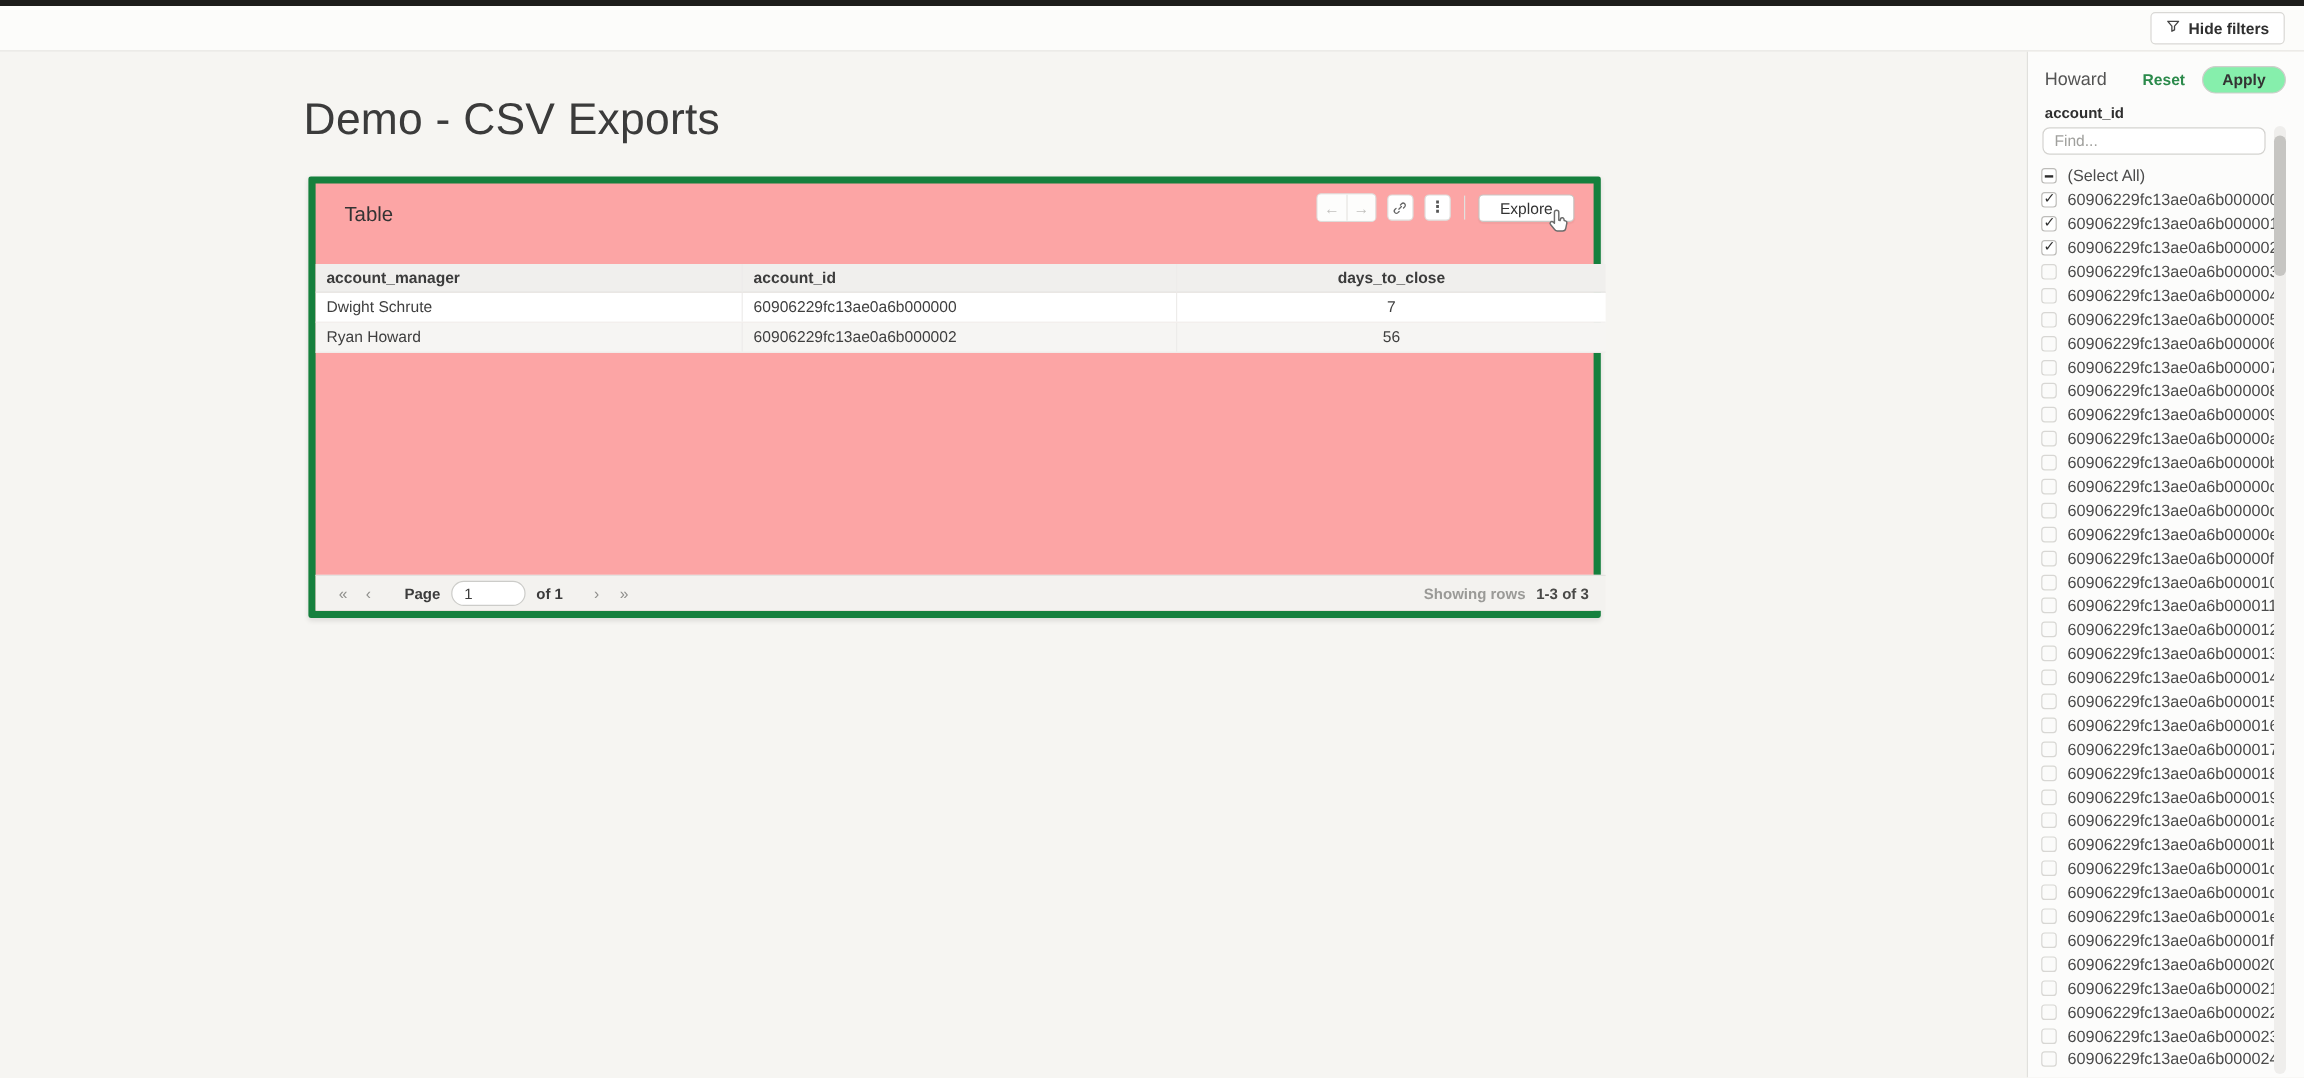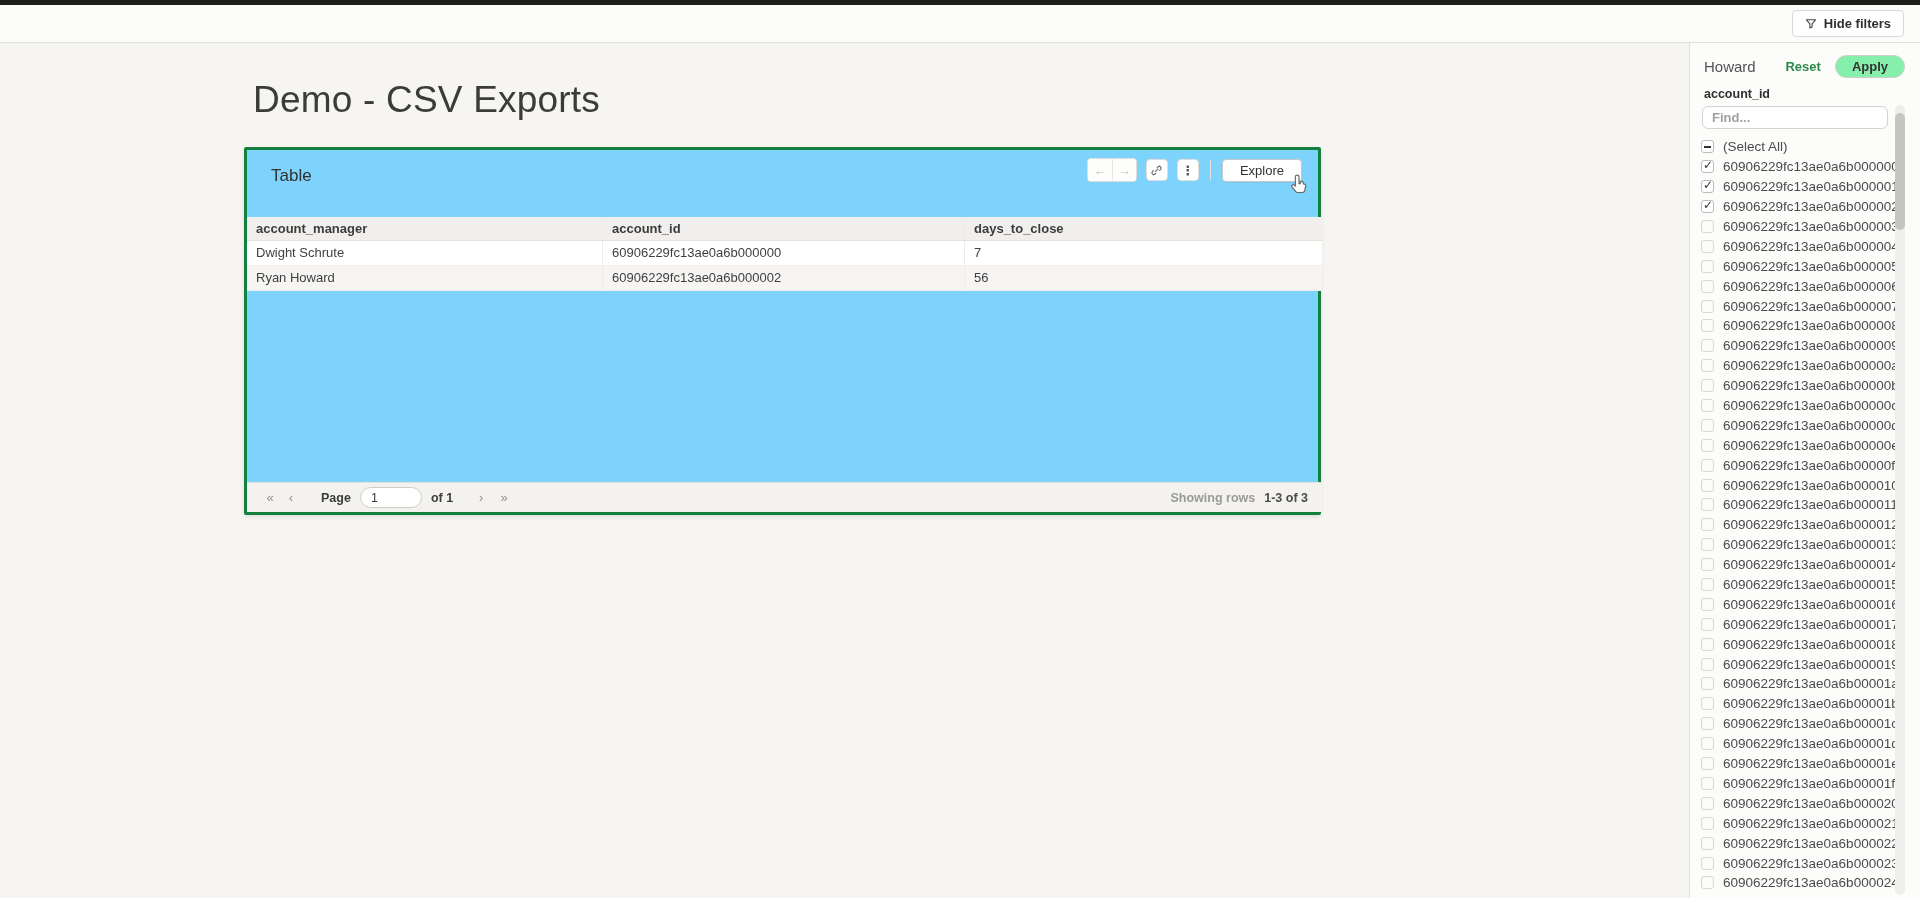--- a/index.html
+++ b/index.html
@@ -12,36 +12,36 @@
   }
 
   
   .top-strip { position:absolute; left:0; top:0; width:1920px; height:5px; background:#1d1d1b; }
   .header-bar {
     position:absolute; left:0; top:5px; width:1920px; height:38px;
     background:#fcfcfa; border-bottom:1px solid #e1e0dd;
     display:flex; align-items:center; justify-content:flex-end; padding-right:16px;
   }
   .hide-filters-btn {
-    display:flex; align-items:center; gap:7px;
+    display:flex; gap:7px;
     background:#ffffff; border:1px solid #d9d8d5; border-radius:4px;
     padding:5px 12px; font-size:13px; font-weight:bold; color:#2f2f2f; cursor:pointer;
   }
 
   
   .content { position:absolute; left:0; top:43px; width:1689px; height:855px; background:#f6f5f2; }
   .page-title {
     position:absolute; left:253px; top:36px;
     font-size:37px; font-weight:500; color:#3b3b3b; letter-spacing:0.2px;
   }
 
   
   .card {
-    position:absolute; left:244px; top:104px; width:1077px; height:368px;
-    background:#7dd3fc; border:3px solid #15803d; border-radius:2px;
+    position:absolute; left:257px; top:104px; width:1077px; height:368px;
+    background:#fca5a5; border:6px solid #15803d; border-radius:2px;
     box-shadow:0 2px 4px rgba(0,0,0,0.10);
   }
   .card-title { position:absolute; left:24px; top:16px; font-size:17px; color:#333; }
   .toolbar { position:absolute; right:16px; top:8px; display:flex; align-items:center; gap:9px; height:24px; }
   .nav-group { display:flex; border:1px solid #dedddb; border-radius:4px; background:#fff; overflow:hidden; }
   .nav-btn {
     width:24px; height:22px; display:flex; align-items:center; justify-content:center;
     color:#c2c1be; font-size:13px; background:#fdfdfc;
   }
   .nav-btn + .nav-btn { border-left:1px solid #e6e5e2; }
@@ -62,21 +62,21 @@
   .table-wrap { position:absolute; left:0; top:67px; width:1075px; }
   .t-row { display:flex; height:25px; line-height:24px; }
   .t-head { background:#f0efed; border-bottom:1px solid #e2e1de; height:24px; line-height:23px; }
   .t-head .t-cell { font-weight:bold; color:#3c3c3c; font-size:13px; }
   .t-cell {
     padding:0 9px; font-size:13px; color:#3f3f3f;
     white-space:nowrap; overflow:hidden;
   }
   .c1 { width:356px; border-right:1px solid #edecea; }
   .c2 { width:362px; border-right:1px solid #edecea; }
-  .c3 { width:357px; text-align:left; }
+  .c3 { width:357px; text-align:center; }
   .t-body .t-row { border-bottom:1px solid #f0eeec; background:#fff; }
   .t-body .t-row:nth-child(even) { background:#f6f5f3; }
 
   
   .pagination {
     position:absolute; left:0; bottom:0; width:1075px; height:30px;
     background:#f3f2ef; border-top:1px solid #e3e2df;
     display:flex; align-items:center; justify-content:space-between;
     padding:0 14px; font-size:12.5px;
   }
@@ -105,21 +105,20 @@
   .apply-btn {
     height:23px; padding:0 16px; border:1px solid #cfcecb; border-radius:12px; background:#86efac;
     font-size:13px; font-weight:bold; color:#333; display:flex; align-items:center; cursor:pointer;
   }
   .field-label { position:absolute; left:14px; top:44px; font-size:12.5px; font-weight:bold; color:#2f2f2f; }
   .find-input {
     position:absolute; left:12px; top:63px; width:186px; height:23px;
     border:1px solid #d4d3d0; border-radius:6px; background:#fff;
     font-size:13px; color:#3d3d3d; padding:0 9px; outline:none;
     font-family:"Liberation Sans", sans-serif;
-    font-weight:bold;
   }
   .find-input::placeholder { color:#a0a09d; }
   .filter-list { position:absolute; left:0; top:94px; width:205px; }
   .f-row { display:flex; align-items:center; height:19.9px; padding-left:11px; cursor:pointer; }
   .cb {
     width:13px; height:13px; flex:none; margin-right:9px;
     border:1px solid #d8d7d4; border-radius:3px; background:#fbfbfa; position:relative;
   }
   .cb.checked { border-color:#bdbcb9; background:#fff; }
   .cb.checked::after {

